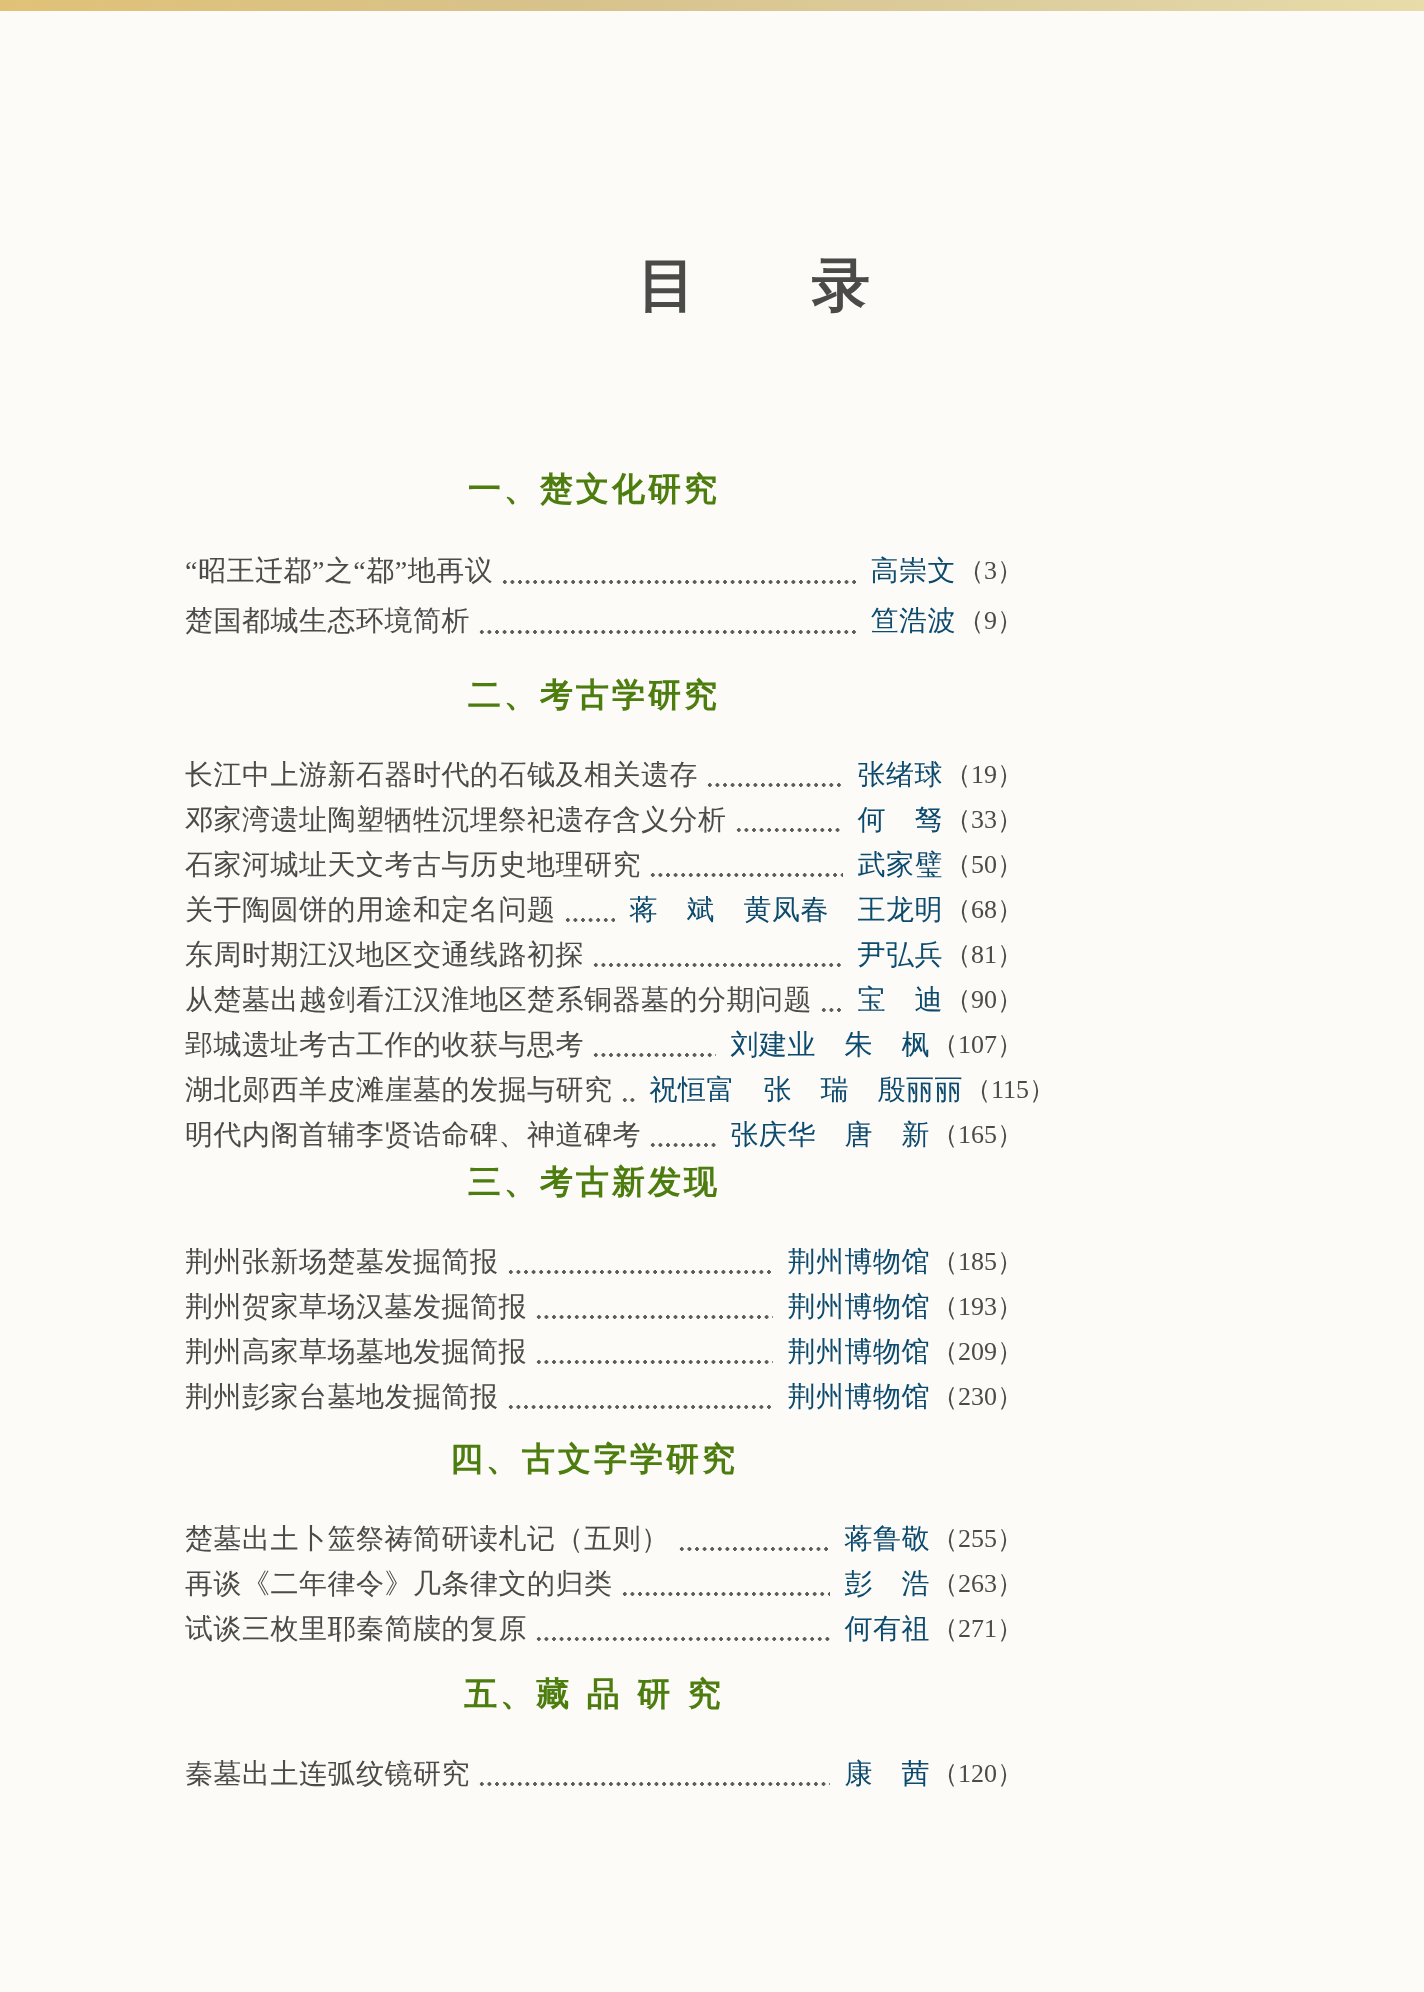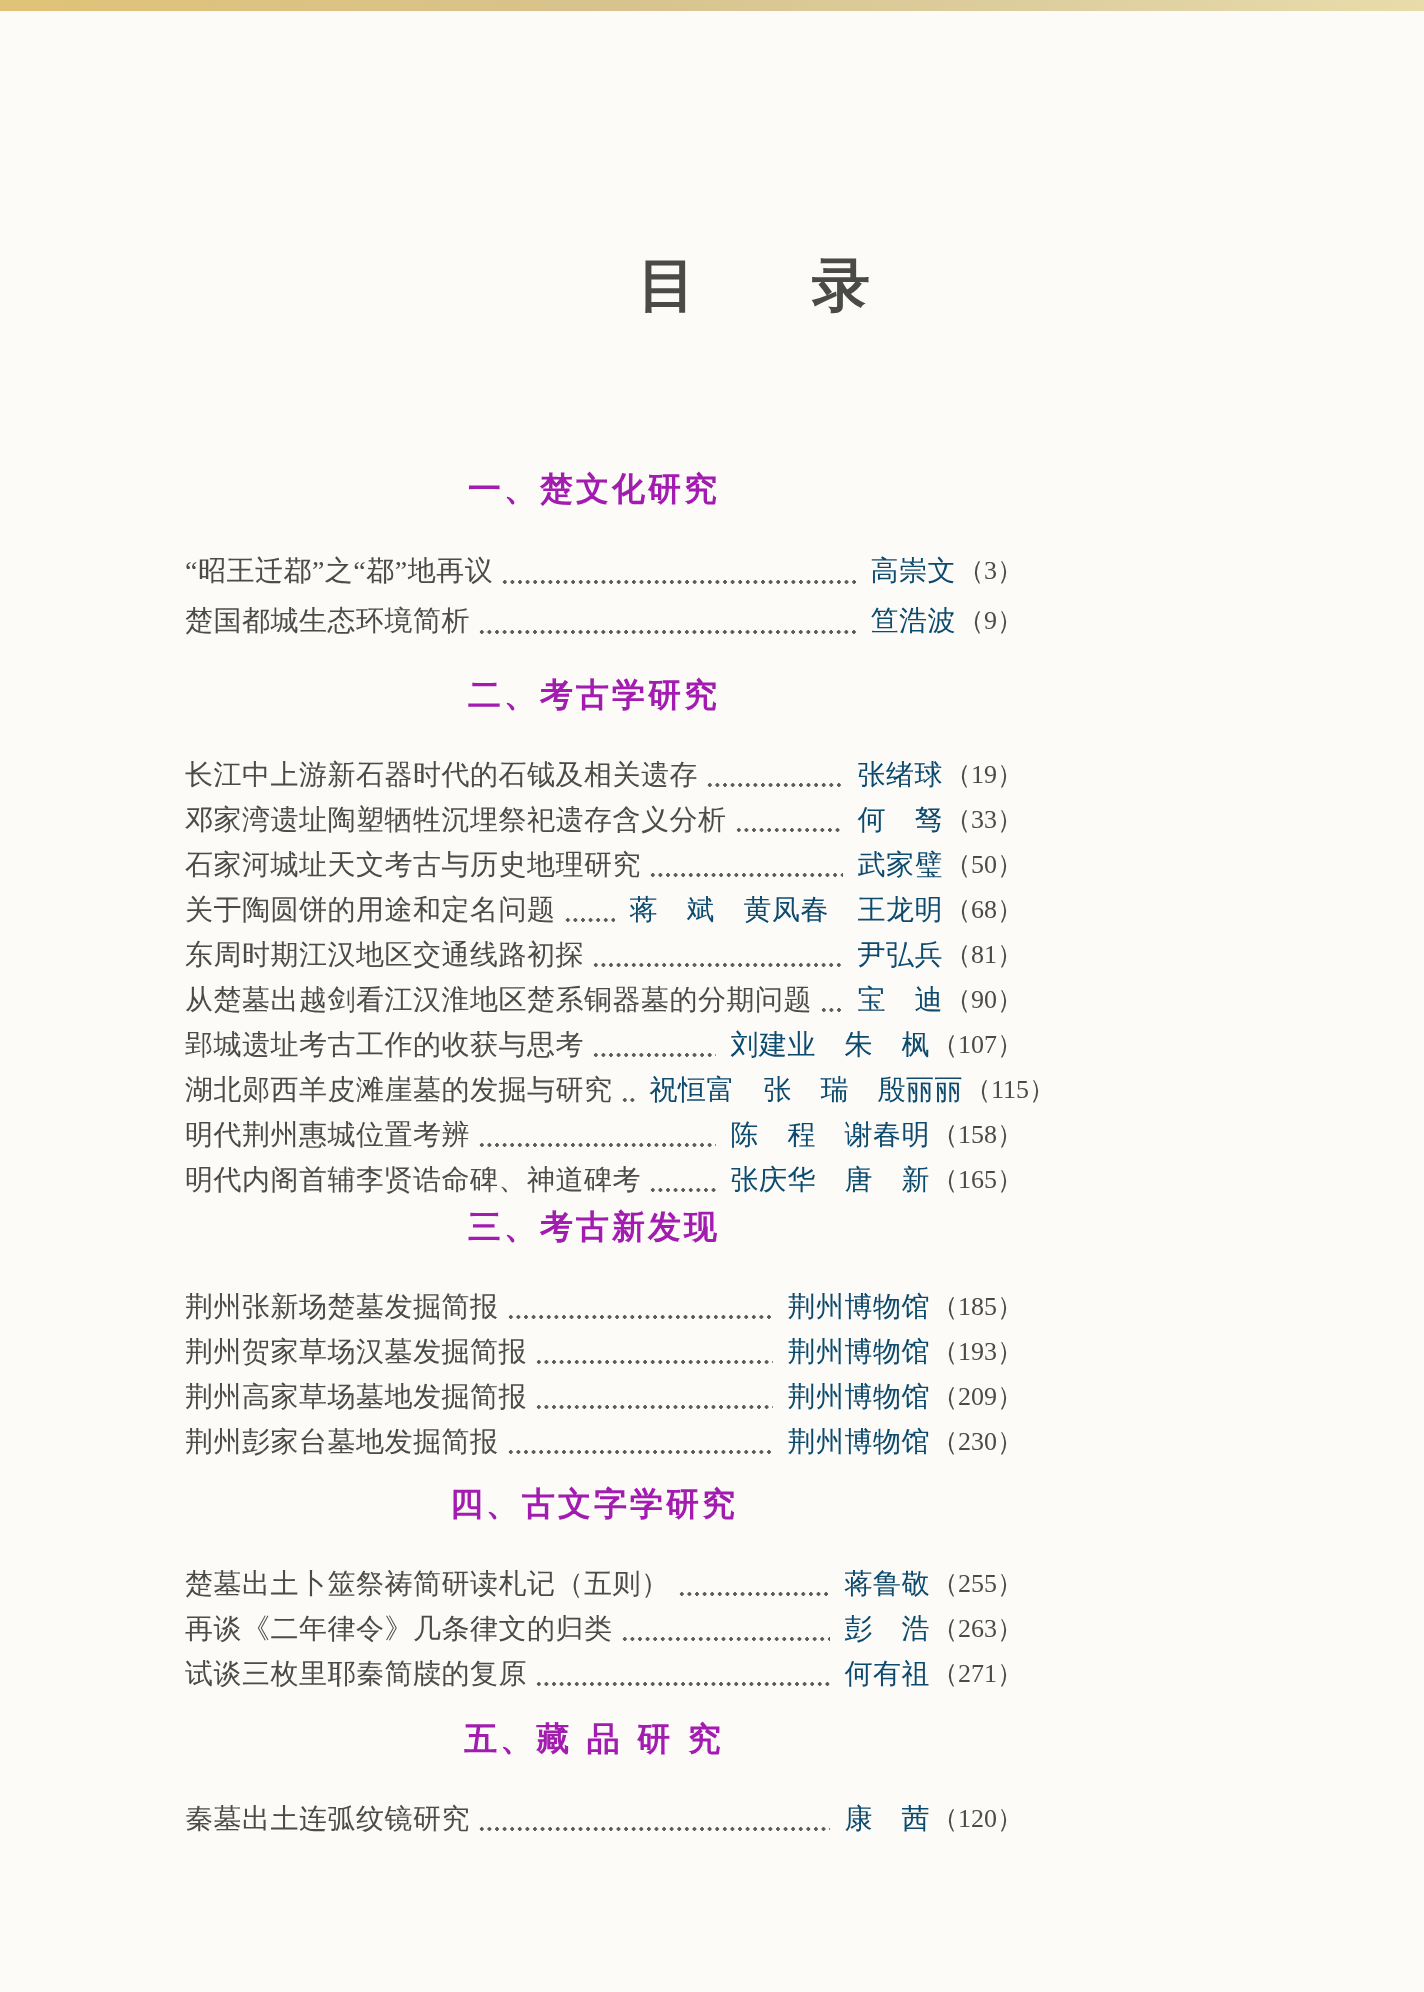--- a/index.html
+++ b/index.html
@@ -14,21 +14,21 @@
   }
   .content { position:absolute; left:165px; top:0; width:858px; }
   .doc-title {
     margin-top:250px; text-align:center; transform:translateX(160px);
     font-size:58px; font-weight:700; color:#4a4a48;
     line-height:72px; white-space:pre;
   }
   .section-heading {
     text-align:center;
     font-family:"DejaVu Sans","Liberation Sans",sans-serif;
-    font-size:33px; font-weight:700; color:#a21caf;
+    font-size:33px; font-weight:700; color:#4d7c0f;
     letter-spacing:3px; line-height:42px; white-space:pre;
   }
   .sec1 .section-heading { margin-top:146px; }
   .sec2 .section-heading { margin-top:28px; }
   .sec3 .section-heading { margin-top:4px; }
   .sec4 .section-heading { margin-top:19px; }
   .sec5 .section-heading { margin-top:22px; }
   .entries { margin-top:36px;margin-left:20px; }
   .entry { display:flex; align-items:flex-start; height:45px; }
   .sec1 .entry { height:50px; }
@@ -118,26 +118,20 @@
           <span class="a">刘建业　朱　枫</span>
           <span class="p">（107）</span>
         </div>
         <div class="entry">
           <span class="t">湖北郧西羊皮滩崖墓的发掘与研究</span>
           <span class="leader"></span>
           <span class="a">祝恒富　张　瑞　殷丽丽</span>
           <span class="p">（115）</span>
         </div>
         <div class="entry">
-          <span class="t">明代荆州惠城位置考辨</span>
-          <span class="leader"></span>
-          <span class="a">陈　程　谢春明</span>
-          <span class="p">（158）</span>
-        </div>
-        <div class="entry">
           <span class="t">明代内阁首辅李贤诰命碑、神道碑考</span>
           <span class="leader"></span>
           <span class="a">张庆华　唐　新</span>
           <span class="p">（165）</span>
         </div>
       </div>
     </div>
 
     <div class="section sec3">
       <div class="section-heading">三、考古新发现</div>

